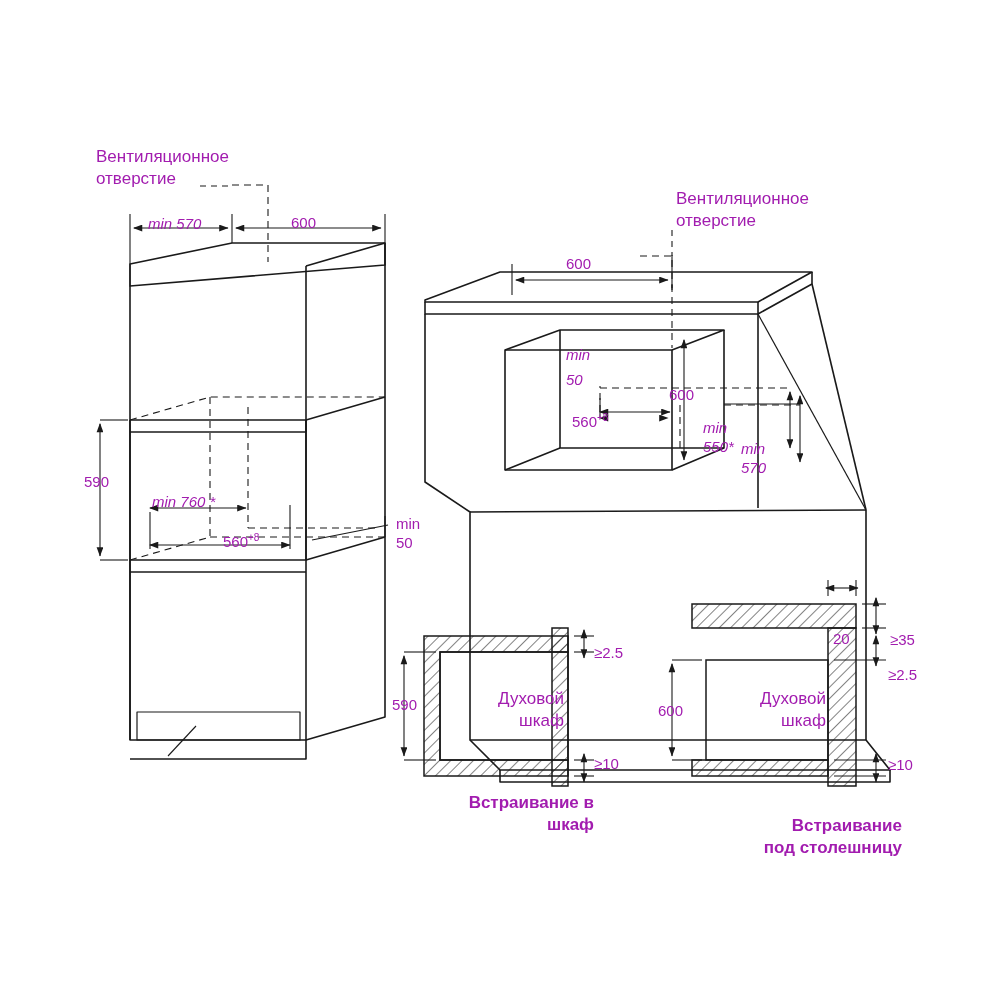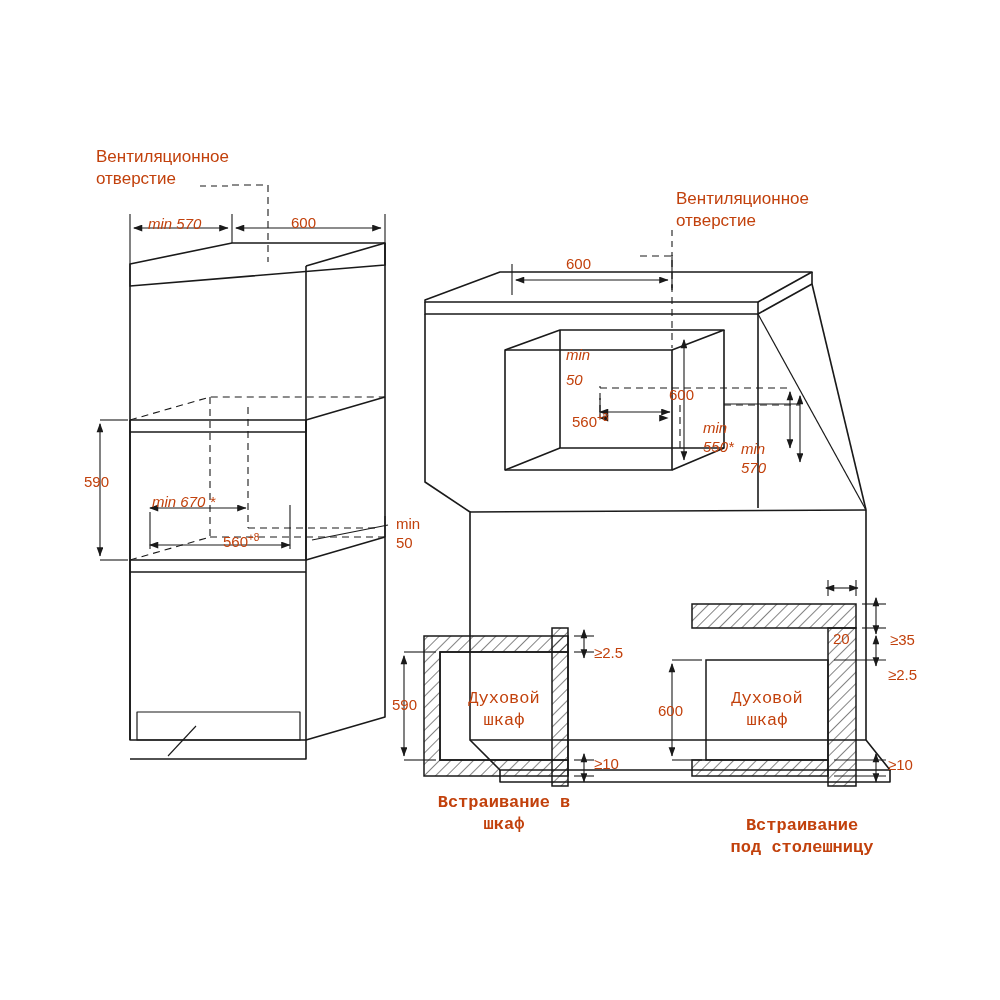--- a/index.html
+++ b/index.html
@@ -24,36 +24,35 @@
     left: 0;
     top: 0;
     width: 1000px;
     height: 1000px;
   }
   .lbl {
     position: absolute;
     font-family: "Liberation Sans", sans-serif;
     font-size: 15px;
     line-height: 19px;
-    color: #c2410c;
+    color: #a21caf;
     white-space: pre;
   }
   .lbl.big {
     font-size: 17px;
     line-height: 22px;
   }
   .lbl.bold {
     font-weight: bold;
   }
   .lbl.ital {
     font-style: italic;
   }
   .lbl.center {
-    text-align: center;
-    font-family: Liberation Mono, monospace;
+    text-align: right;
   }
   .sup {
     font-size: 10px;
     vertical-align: super;
   }
 </style>
 </head>
 <body>
 
 <div id="stage">
@@ -221,21 +220,21 @@
         <path d="M876,754 L876,782" marker-start="url(#arrS)" marker-end="url(#arr)"></path>
       </g>
     </g>
   </svg>
 
   <div class="lbl big" style="left:96px; top:146px;">Вентиляционное
 отверстие</div>
   <div class="lbl ital" style="left:148px; top:214px;">min 570</div>
   <div class="lbl" style="left:291px; top:213px;">600</div>
   <div class="lbl" style="left:84px; top:472px;">590</div>
-  <div class="lbl ital" style="left:152px; top:492px;">min 670 *</div>
+  <div class="lbl ital" style="left:152px; top:492px;">min 760 *</div>
   <div class="lbl" style="left:223px; top:528px;"><span>560</span><span class="sup">+8</span></div>
   <div class="lbl" style="left:396px; top:514px;"><span>min</span><br><span>50</span></div>
 
   <div class="lbl big" style="left:676px; top:188px;">Вентиляционное
 отверстие</div>
   <div class="lbl" style="left:566px; top:254px;">600</div>
   <div class="lbl ital" style="left:566px; top:345px;">min</div>
   <div class="lbl ital" style="left:566px; top:370px;">50</div>
   <div class="lbl" style="left:572px; top:408px;"><span>560</span><span class="sup">+8</span></div>
   <div class="lbl" style="left:669px; top:385px;">600</div>

